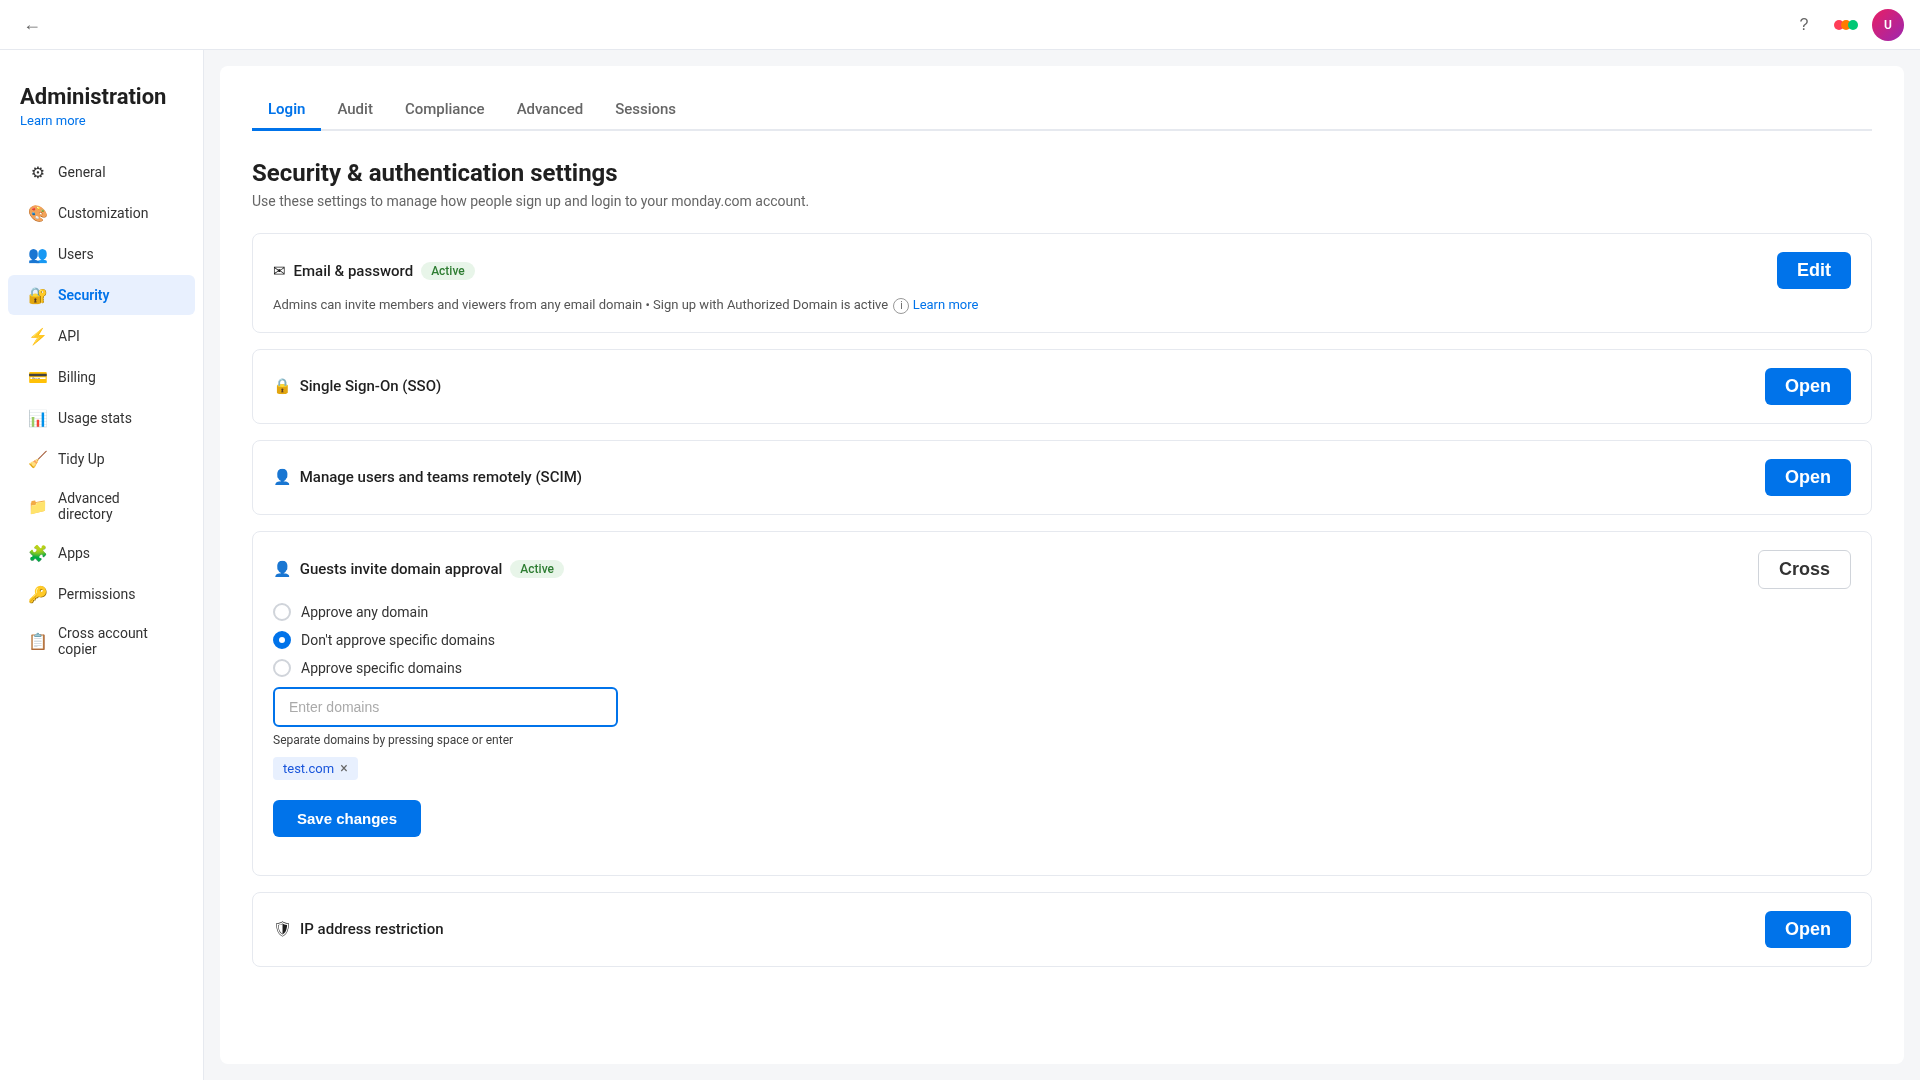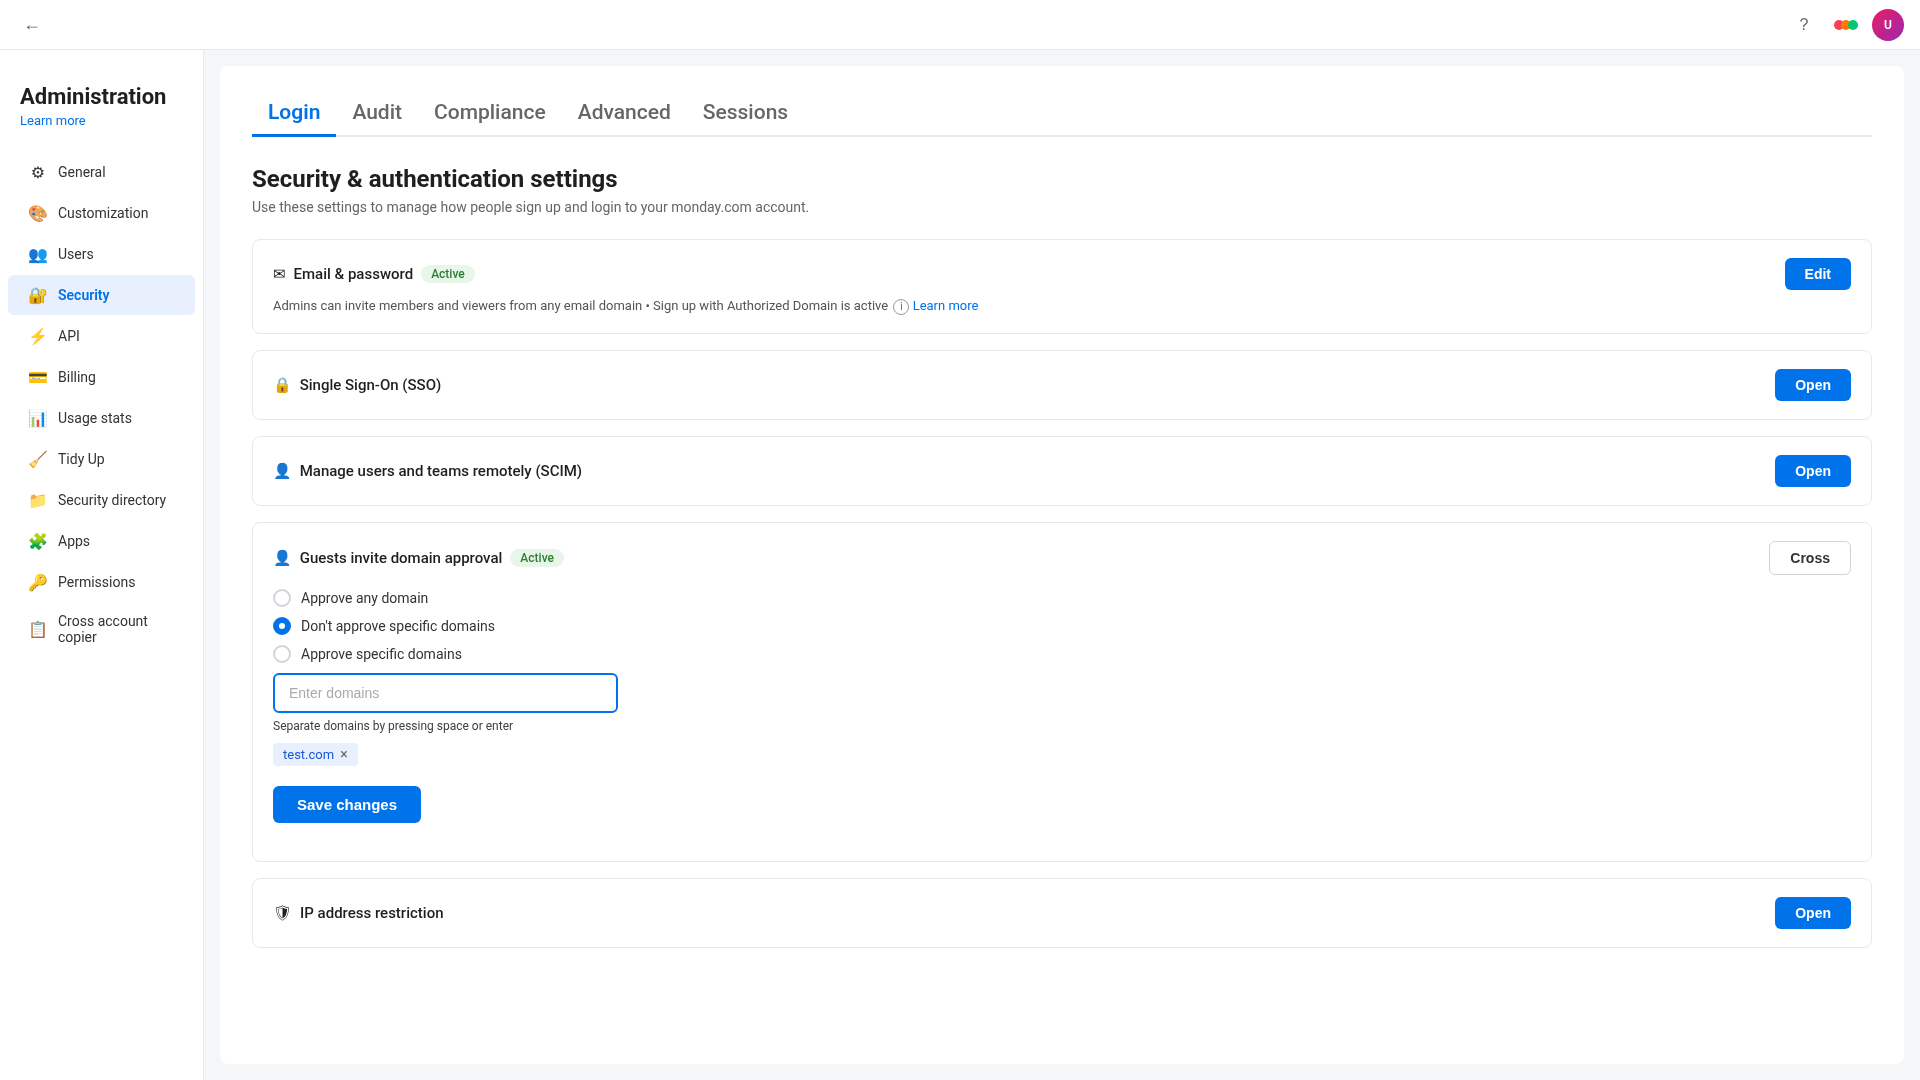--- a/index.html
+++ b/index.html
@@ -36,21 +36,21 @@
     .sidebar-item.active { background: #e8f0fe; color: #0073ea; font-weight: 600; }
     .sidebar-item .icon { width: 20px; height: 20px; display: flex; align-items: center; justify-content: center; font-size: 16px; flex-shrink: 0; }
 
     
     .main { flex: 1; padding-top: 50px; overflow-y: auto; background: #f5f6f8; }
     .content-area { background: #fff; margin: 16px; border-radius: 8px; padding: 24px 32px; min-height: calc(100% - 32px); }
 
     
     .tabs { display: flex; gap: 0; border-bottom: 2px solid #e6e9ef; margin-bottom: 28px; }
     .tab {
-      padding: 10px 16px; font-size: 21px; color: #666; cursor: pointer;
+      padding: 10px 16px; font-size: 15px; color: #666; cursor: pointer;
       border-bottom: 3px solid transparent; margin-bottom: -2px; font-weight: 500;
     }
     .tab.active { color: #0073ea; border-bottom-color: #0073ea; font-weight: 600; }
 
     
     .page-title { font-size: 24px; font-weight: 700; color: #1f1f1f; margin-bottom: 6px; }
     .page-subtitle { font-size: 14px; color: #666; margin-bottom: 24px; }
 
     
     .card {
@@ -61,21 +61,21 @@
     .card-title { font-size: 15px; font-weight: 500; color: #1f1f1f; display: flex; align-items: center; gap: 8px; }
     .badge {
       display: inline-block; padding: 2px 10px; border-radius: 20px;
       font-size: 12px; font-weight: 500; text-align: center;
     }
     .badge-active { background: #e8f5e9; color: #2e7d32; }
     .card-sub { font-size: 13px; color: #555; margin-top: 8px; }
 
     
     .btn {
-      padding: 8px 20px; border-radius: 6px; font-size: 14px; font-weight: 600;
+      padding: 8px 20px; border-radius: 6px; font-size: 18px; font-weight: 600;
       cursor: pointer; border: none;
     }
     .btn-primary { background: #0073ea; color: #fff; }
     .btn-outline { background: #fff; color: #333; border: 1px solid #d0d4da; }
 
     
     .radio-group { margin-top: 14px; display: flex; flex-direction: column; gap: 10px; }
     .radio-item { display: flex; align-items: center; gap: 10px; cursor: pointer; font-size: 14px; color: #333; }
     .radio-circle {
       width: 18px; height: 18px; border-radius: 50%; border: 2px solid #d0d4da;
@@ -179,21 +179,21 @@
       <span>Usage stats</span>
     </div>
 
     <div class="sidebar-item">
       <span class="icon">🧹</span>
       <span>Tidy Up</span>
     </div>
 
     <div class="sidebar-item">
       <span class="icon">📁</span>
-      <span>Security directory</span>
+      <span>Advanced directory</span>
     </div>
 
     <div class="sidebar-item">
       <span class="icon">🧩</span>
       <span>Apps</span>
     </div>
 
     <div class="sidebar-item">
       <span class="icon">🔑</span>
       <span>Permissions</span>

